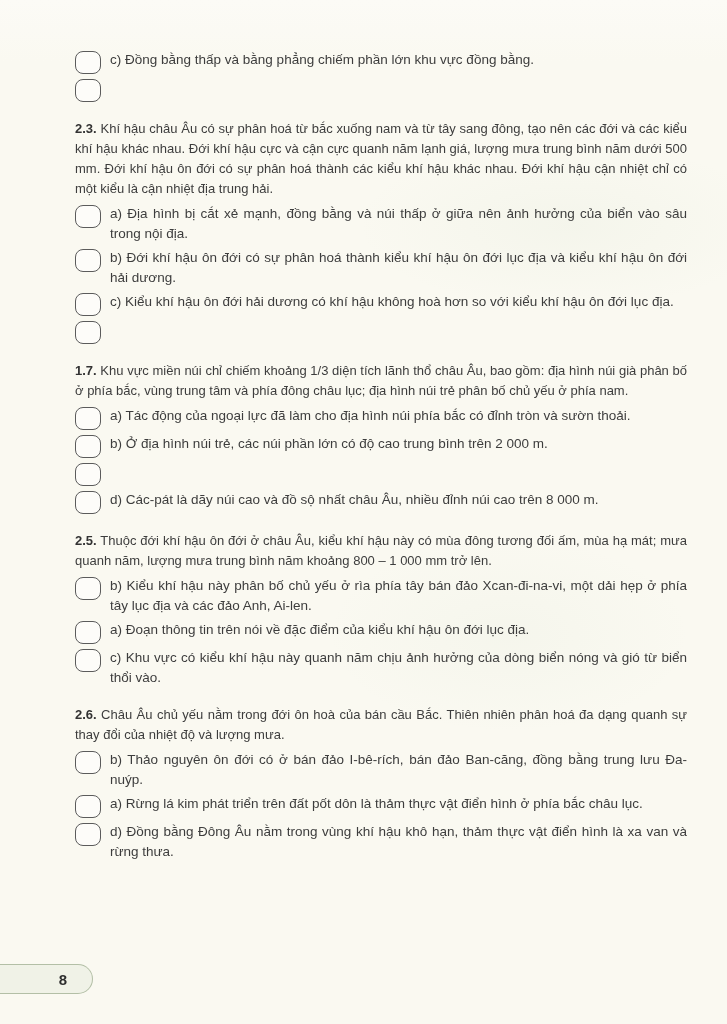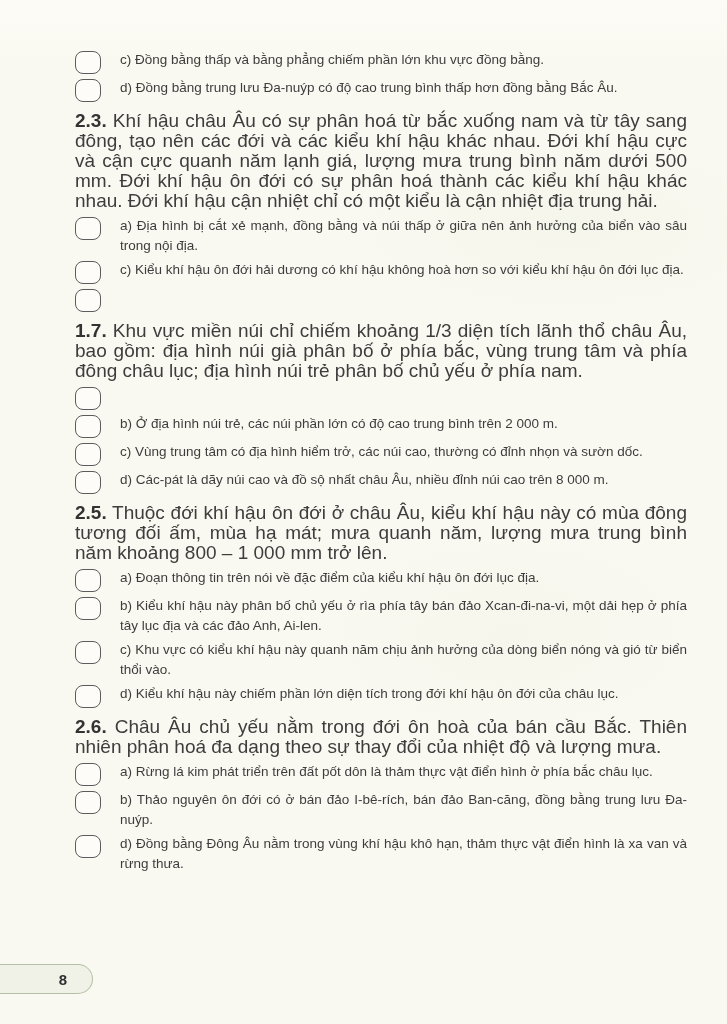--- a/index.html
+++ b/index.html
@@ -16,33 +16,33 @@
     color: #3d3d3d;
     overflow: hidden;
   }
   .content {
     position: absolute;
     top: 46px;
     left: 75px;
     right: 40px;
   }
   .stem {
-    margin: 9px 0 5px 0;
-    font-size: 19px;
+    margin: 17px 0 5px 0;
+    font-size: 13px;
     line-height: 20px;
     text-align: justify;
   }
   .qnum {
     font-weight: bold;
     color: #333333;
   }
   .option-row {
     display: flex;
     align-items: flex-start;
-    gap: 19px;
+    gap: 9px;
     margin: 4px 0;
   }
   .checkbox {
     flex: 0 0 auto;
     width: 24px;
     height: 21px;
     border: 1.6px solid #5b5b5b;
     border-radius: 8px;
     background: rgba(255,255,255,0.55);
     margin-top: 1px;
@@ -80,98 +80,97 @@
 
 <div class="page">
   <div class="content">
 
     <div class="option-row">
       <span class="checkbox"></span>
       <span class="option-text">c) Đồng bằng thấp và bằng phẳng chiếm phần lớn khu vực đồng bằng.</span>
     </div>
     <div class="option-row">
       <span class="checkbox"></span>
-      <span class="option-text">d) Đồng bằng trung lưu Đa-nuýp có độ cao trung bình thấp hơn đồng bằng Bắc Âu.</span>
     </div>
 
     <section class="question">
       <p class="stem">
         <span class="qnum">2.3.</span>
         <span>Khí hậu châu Âu có sự phân hoá từ bắc xuống nam và từ tây sang đông, tạo nên các đới và các kiểu khí hậu khác nhau. Đới khí hậu cực và cận cực quanh năm lạnh giá, lượng mưa trung bình năm dưới 500 mm. Đới khí hậu ôn đới có sự phân hoá thành các kiểu khí hậu khác nhau. Đới khí hậu cận nhiệt chỉ có một kiểu là cận nhiệt địa trung hải.</span>
       </p>
       <div class="option-row">
         <span class="checkbox"></span>
         <span class="option-text">a) Địa hình bị cắt xẻ mạnh, đồng bằng và núi thấp ở giữa nên ảnh hưởng của biển vào sâu trong nội địa.</span>
+      </div>
+      <div class="option-row">
+        <span class="checkbox"></span>
+        <span class="option-text">b) Đới khí hậu ôn đới có sự phân hoá thành kiểu khí hậu ôn đới lục địa và kiểu khí hậu ôn đới hải dương.</span>
       </div>
       <div class="option-row">
         <span class="checkbox"></span>
         <span class="option-text">c) Kiểu khí hậu ôn đới hải dương có khí hậu không hoà hơn so với kiểu khí hậu ôn đới lục địa.</span>
       </div>
       <div class="option-row">
         <span class="checkbox"></span>
       </div>
     </section>
 
     <section class="question">
       <p class="stem">
         <span class="qnum">1.7.</span>
         <span>Khu vực miền núi chỉ chiếm khoảng 1/3 diện tích lãnh thổ châu Âu, bao gồm: địa hình núi già phân bố ở phía bắc, vùng trung tâm và phía đông châu lục; địa hình núi trẻ phân bố chủ yếu ở phía nam.</span>
       </p>
       <div class="option-row">
         <span class="checkbox"></span>
+        <span class="option-text">a) Tác động của ngoại lực đã làm cho địa hình núi phía bắc có đỉnh tròn và sườn thoải.</span>
       </div>
       <div class="option-row">
         <span class="checkbox"></span>
         <span class="option-text">b) Ở địa hình núi trẻ, các núi phần lớn có độ cao trung bình trên 2 000 m.</span>
       </div>
       <div class="option-row">
         <span class="checkbox"></span>
-        <span class="option-text">c) Vùng trung tâm có địa hình hiểm trở, các núi cao, thường có đỉnh nhọn và sườn dốc.</span>
       </div>
       <div class="option-row">
         <span class="checkbox"></span>
         <span class="option-text">d) Các-pát là dãy núi cao và đồ sộ nhất châu Âu, nhiều đỉnh núi cao trên 8 000 m.</span>
       </div>
     </section>
 
     <section class="question">
       <p class="stem">
         <span class="qnum">2.5.</span>
         <span>Thuộc đới khí hậu ôn đới ở châu Âu, kiểu khí hậu này có mùa đông tương đối ấm, mùa hạ mát; mưa quanh năm, lượng mưa trung bình năm khoảng 800 – 1 000 mm trở lên.</span>
       </p>
       <div class="option-row">
         <span class="checkbox"></span>
+        <span class="option-text">b) Kiểu khí hậu này phân bố chủ yếu ở rìa phía tây bán đảo Xcan-đi-na-vi, một dải hẹp ở phía tây lục địa và các đảo Anh, Ai-len.</span>
+      </div>
+      <div class="option-row">
+        <span class="checkbox"></span>
         <span class="option-text">a) Đoạn thông tin trên nói về đặc điểm của kiểu khí hậu ôn đới lục địa.</span>
       </div>
       <div class="option-row">
         <span class="checkbox"></span>
-        <span class="option-text">b) Kiểu khí hậu này phân bố chủ yếu ở rìa phía tây bán đảo Xcan-đi-na-vi, một dải hẹp ở phía tây lục địa và các đảo Anh, Ai-len.</span>
-      </div>
-      <div class="option-row">
-        <span class="checkbox"></span>
         <span class="option-text">c) Khu vực có kiểu khí hậu này quanh năm chịu ảnh hưởng của dòng biển nóng và gió từ biển thổi vào.</span>
-      </div>
-      <div class="option-row">
-        <span class="checkbox"></span>
-        <span class="option-text">d) Kiểu khí hậu này chiếm phần lớn diện tích trong đới khí hậu ôn đới của châu lục.</span>
       </div>
     </section>
 
     <section class="question">
       <p class="stem">
         <span class="qnum">2.6.</span>
-        <span>Châu Âu chủ yếu nằm trong đới ôn hoà của bán cầu Bắc. Thiên nhiên phân hoá đa dạng theo sự thay đổi của nhiệt độ và lượng mưa.</span>
+        <span>Châu Âu chủ yếu nằm trong đới ôn hoà của bán cầu Bắc. Thiên nhiên phân hoá đa dạng quanh sự thay đổi của nhiệt độ và lượng mưa.</span>
       </p>
       <div class="option-row">
         <span class="checkbox"></span>
-        <span class="option-text">a) Rừng lá kim phát triển trên đất pốt dôn là thảm thực vật điển hình ở phía bắc châu lục.</span>
+        <span class="option-text">b) Thảo nguyên ôn đới có ở bán đảo I-bê-rích, bán đảo Ban-căng, đồng bằng trung lưu Đa-nuýp.</span>
       </div>
       <div class="option-row">
         <span class="checkbox"></span>
-        <span class="option-text">b) Thảo nguyên ôn đới có ở bán đảo I-bê-rích, bán đảo Ban-căng, đồng bằng trung lưu Đa-nuýp.</span>
+        <span class="option-text">a) Rừng lá kim phát triển trên đất pốt dôn là thảm thực vật điển hình ở phía bắc châu lục.</span>
       </div>
       <div class="option-row">
         <span class="checkbox"></span>
         <span class="option-text">d) Đồng bằng Đông Âu nằm trong vùng khí hậu khô hạn, thảm thực vật điển hình là xa van và rừng thưa.</span>
       </div>
     </section>
 
   </div>
 
   <div class="page-tab">

